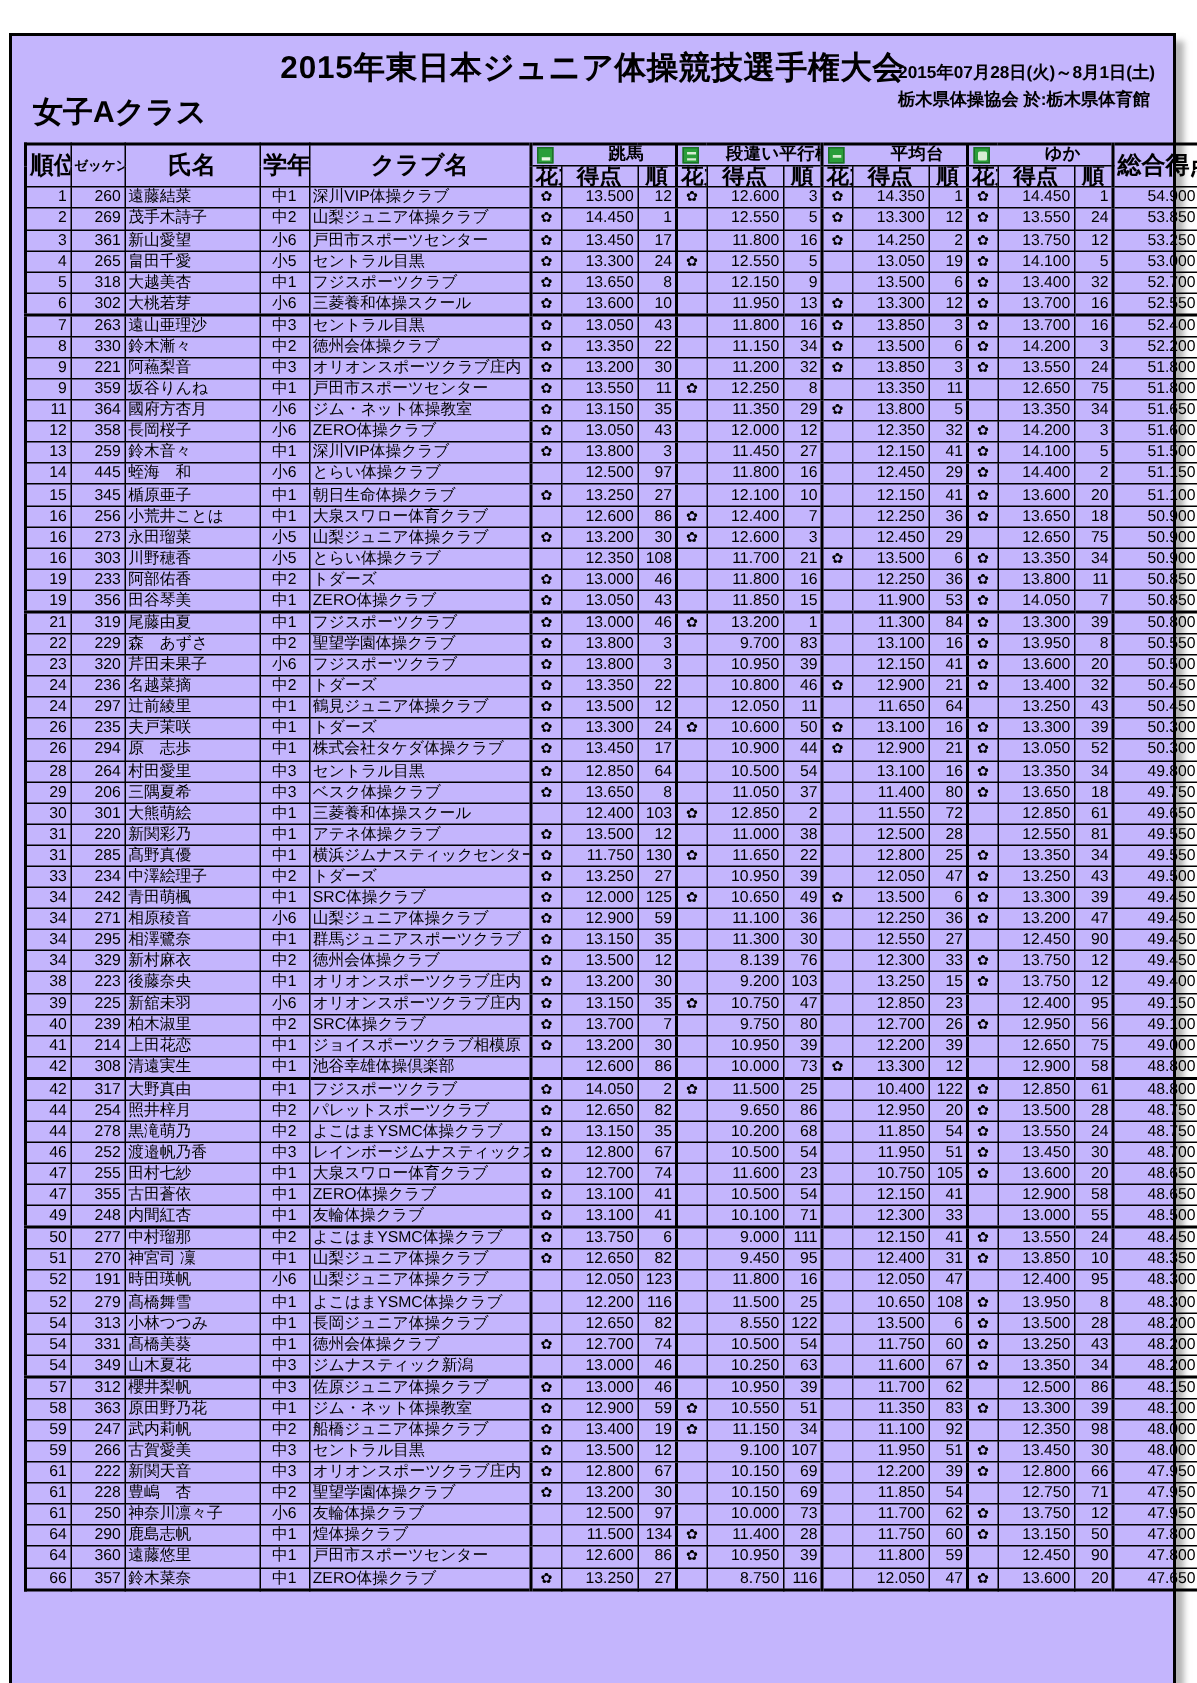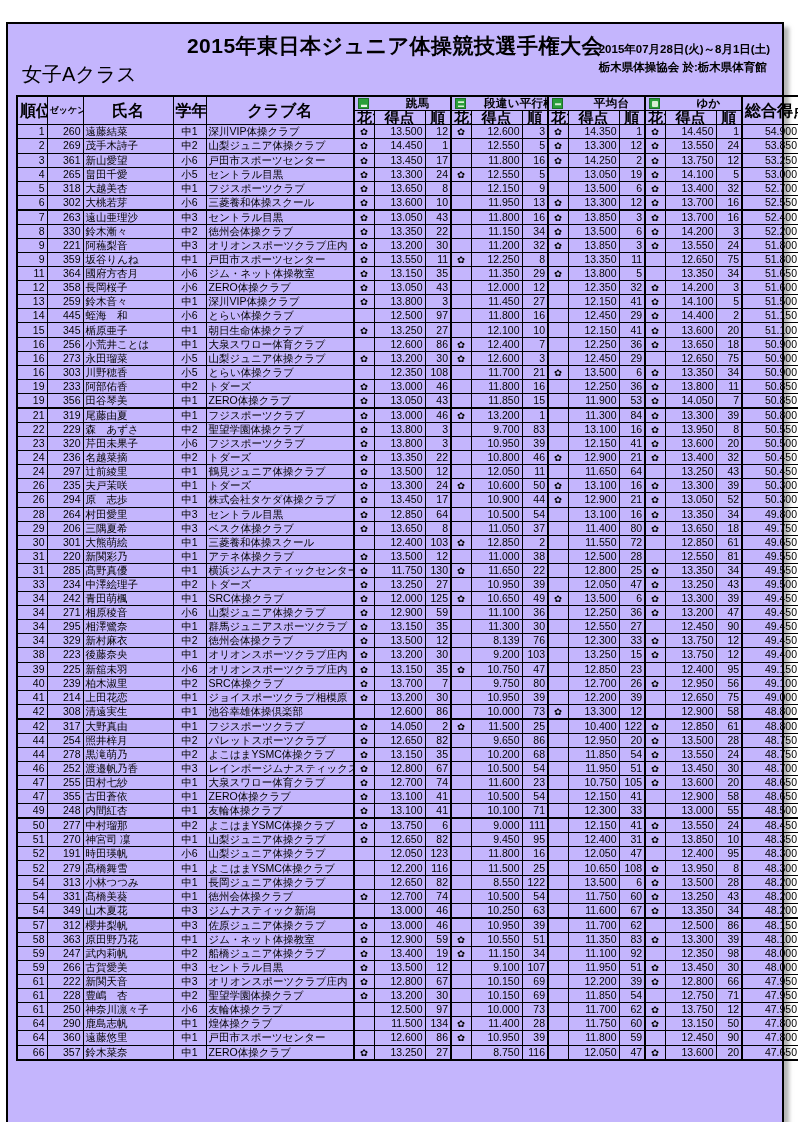--- a/index.html
+++ b/index.html
@@ -39,21 +39,21 @@
     color: #000;
   }
   .subhead-row {
     position: relative;
     height: 34px;
   }
   .class-name {
     position: absolute;
     left: 6px; top: 0px;
     font-size: 20px;
-    font-weight: normal;
+    font-weight: bold;
     color: #000;
     text-align: center;
   }
   .meta-abs {
     position: absolute;
     right: 4px; top: -20px;
     text-align: left;
     font-size: 11.5px;
     font-weight: bold;
     line-height: 1.5;

